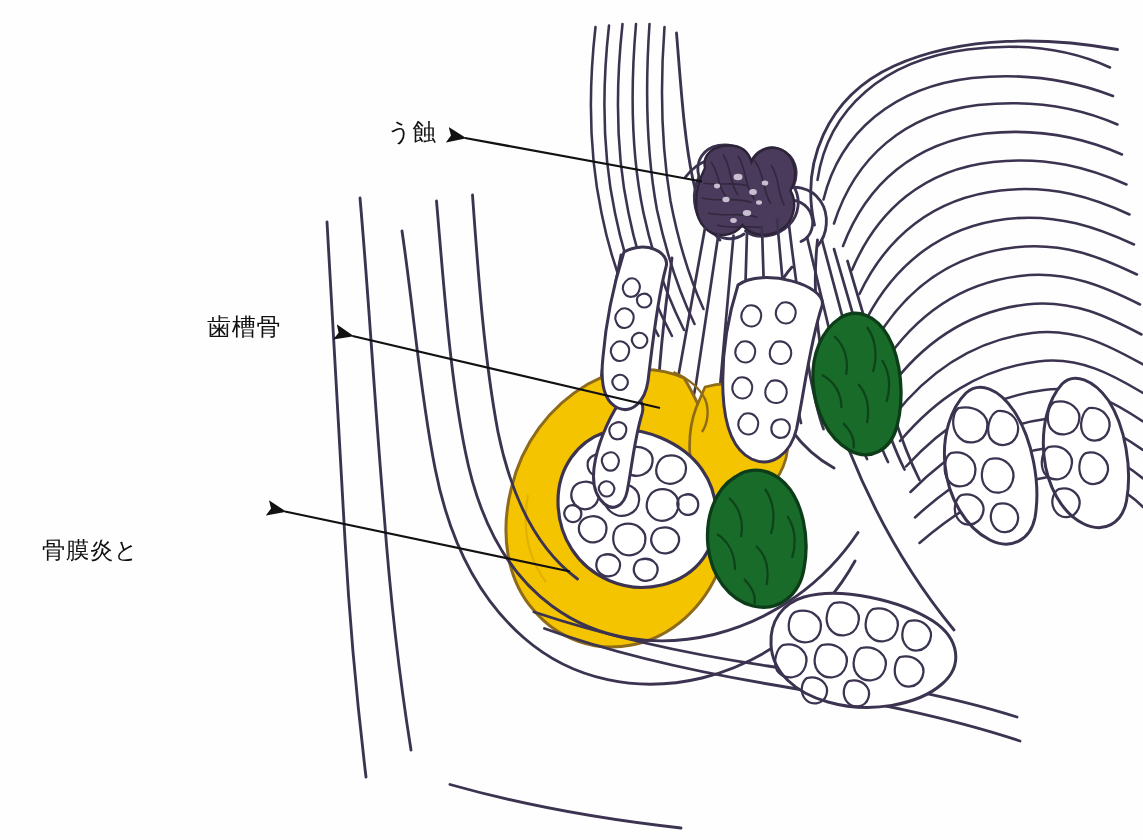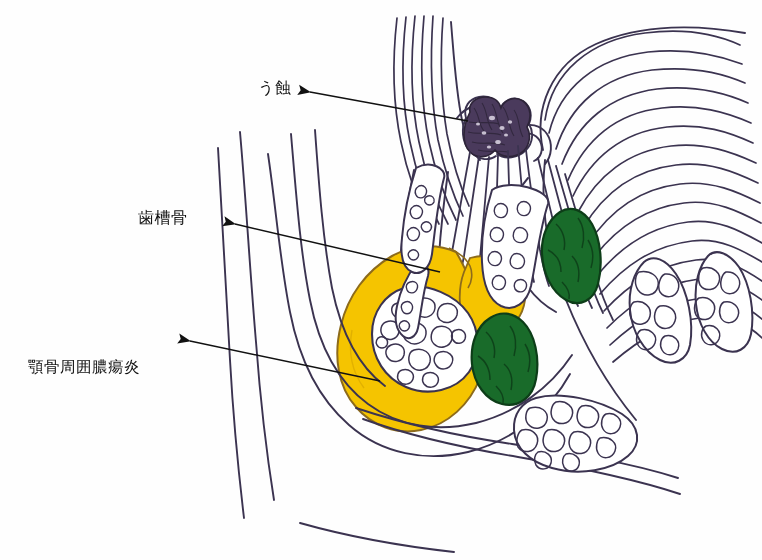--- a/index.html
+++ b/index.html
@@ -357,16 +357,16 @@
       <line x1="440" y1="272" x2="235" y2="224" stroke="#111111" stroke-width="1.5" marker-end="url(#arrowLeft)"></line>
       <line x1="380" y1="381" x2="190" y2="341" stroke="#111111" stroke-width="1.5" marker-end="url(#arrowLeft)"></line>
     </g>
   </svg>
 
   <div class="lbl" id="label-caries">う蝕</div>
 
   <div class="lbl" id="label-alveolar">歯槽骨</div>
 
   <div class="lbl" id="label-abscess">
-    <span class="lbl-line2">顎骨周囲膿瘍炎</span>
+    <span class="lbl-line2">骨膜炎と</span>
   </div>
 
 </div>
 
 </body></html>

